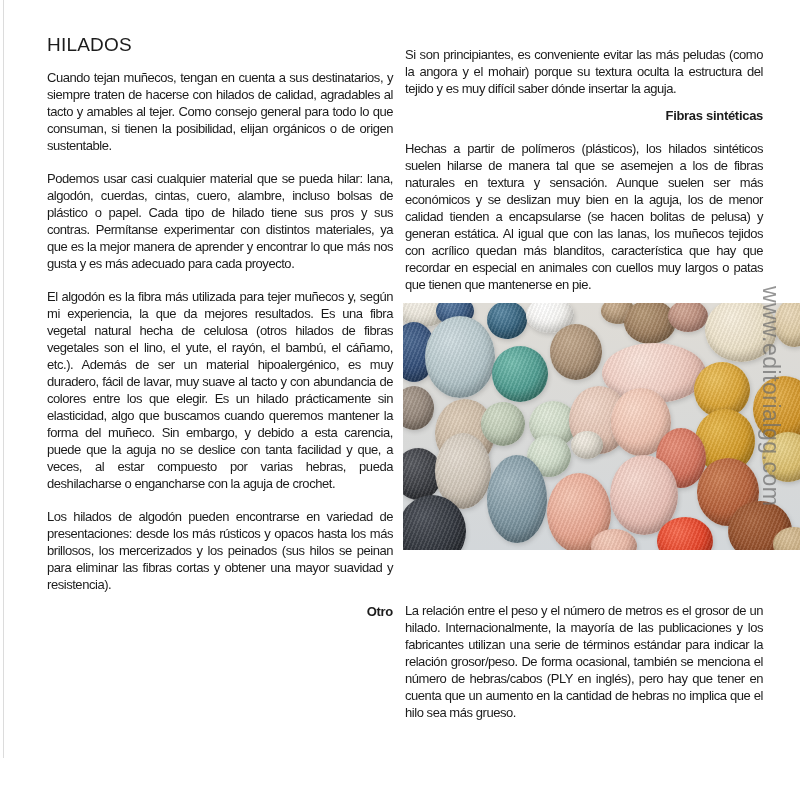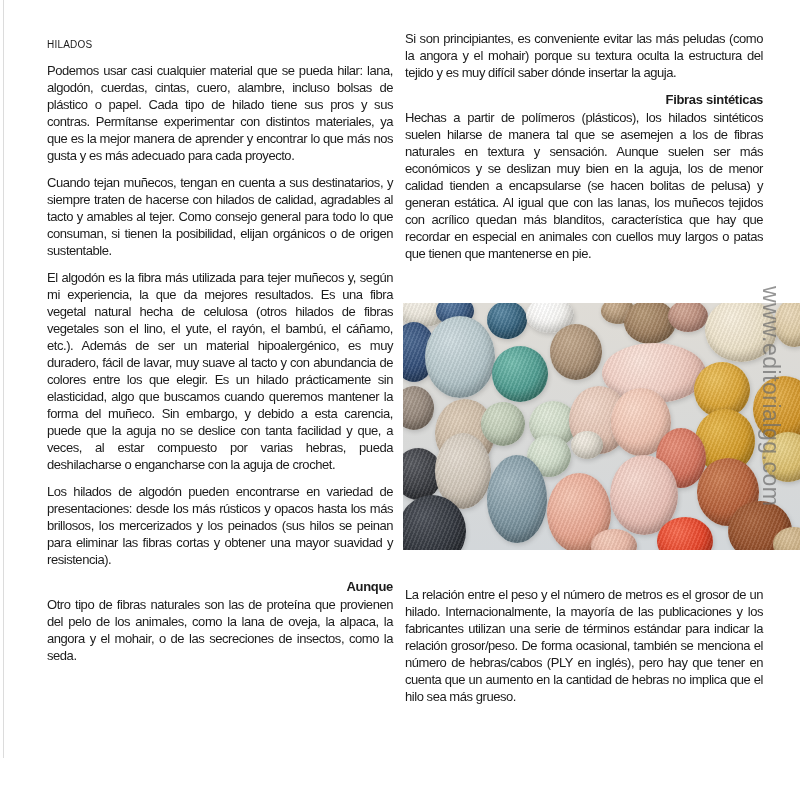--- a/index.html
+++ b/index.html
@@ -18,23 +18,23 @@
     width: 1px; height: 758px;
     background: #dcdcdc;
   }
   .col {
     position: absolute;
     font-size: 13px;
     line-height: 17px;
     letter-spacing: -0.45px;
     text-align: justify;
   }
-  .col p { margin: 0 0 10px 0; }
+  .col p { margin: 16px 0 10px 0; }
   .col h1 {
-    font-size: 10px;
+    font-size: 19px;
     font-weight: 400;
     letter-spacing: 0.2px;
     margin: 0 0 9px 0;
     text-align: left;
   }
   .col h2 {
     font-size: 13px;
     font-weight: 700;
     margin: 2px 0 1px 0;
     text-align: right;
@@ -68,26 +68,25 @@
   }
 </style>
 </head>
 <body>
 
 <div class="page">
   <div class="edge-line"></div>
 
   <main class="col col-left">
     <h1>HILADOS</h1>
+    <p>Cuando tejan muñecos, tengan en cuenta a sus destinatarios, y siempre traten de hacerse con hilados de calidad, agradables al tacto y amables al tejer. Como consejo general para todo lo que consuman, si tienen la posibilidad, elijan orgánicos o de origen sustentable.</p>
     <p>Podemos usar casi cualquier material que se pueda hilar: lana, algodón, cuerdas, cintas, cuero, alambre, incluso bolsas de plástico o papel. Cada tipo de hilado tiene sus pros y sus contras. Permítanse experimentar con distintos materiales, ya que es la mejor manera de aprender y encontrar lo que más nos gusta y es más adecuado para cada proyecto.</p>
-    <p>Cuando tejan muñecos, tengan en cuenta a sus destinatarios, y siempre traten de hacerse con hilados de calidad, agradables al tacto y amables al tejer. Como consejo general para todo lo que consuman, si tienen la posibilidad, elijan orgánicos o de origen sustentable.</p>
     <p>El algodón es la fibra más utilizada para tejer muñecos y, según mi experiencia, la que da mejores resultados. Es una fibra vegetal natural hecha de celulosa (otros hilados de fibras vegetales son el lino, el yute, el rayón, el bambú, el cáñamo, etc.). Además de ser un material hipoalergénico, es muy duradero, fácil de lavar, muy suave al tacto y con abundancia de colores entre los que elegir. Es un hilado prácticamente sin elasticidad, algo que buscamos cuando queremos mantener la forma del muñeco. Sin embargo, y debido a esta carencia, puede que la aguja no se deslice con tanta facilidad y que, a veces, al estar compuesto por varias hebras, pueda deshilacharse o engancharse con la aguja de crochet.</p>
     <p>Los hilados de algodón pueden encontrarse en variedad de presentaciones: desde los más rústicos y opacos hasta los más brillosos, los mercerizados y los peinados (sus hilos se peinan para eliminar las fibras cortas y obtener una mayor suavidad y resistencia).</p>
-    <h2>Aunque</h2>
-    <p>Otro tipo de fibras naturales son las de proteína que provienen del pelo de los animales, como la lana de oveja, la alpaca, la angora y el mohair, o de las secreciones de insectos, como la seda.</p>
+    <h2>Otro</h2>
   </main>
 
   <section class="col col-right-top">
     <p>Si son principiantes, es conveniente evitar las más peludas (como la angora y el mohair) porque su textura oculta la estructura del tejido y es muy difícil saber dónde insertar la aguja.</p>
     <h2>Fibras sintéticas</h2>
     <p>Hechas a partir de polímeros (plásticos), los hilados sintéticos suelen hilarse de manera tal que se asemejen a los de fibras naturales en textura y sensación. Aunque suelen ser más económicos y se deslizan muy bien en la aguja, los de menor calidad tienden a encapsularse (se hacen bolitas de pelusa) y generan estática. Al igual que con las lanas, los muñecos tejidos con acrílico quedan más blanditos, característica que hay que recordar en especial en animales con cuellos muy largos o patas que tienen que mantenerse en pie.</p>
   </section>
 
   <figure class="photo" id="yarn-photo" aria-label="Ovillos de hilados de distintos colores" style="background: linear-gradient(rgb(223, 220, 214), rgb(211, 215, 218));">
       <div class="ball" style="left: -6px; top: -12px; width: 52px; height: 36px; background: repeating-linear-gradient(112deg, rgba(255, 255, 255, 0.1) 0px, rgba(255, 255, 255, 0.1) 1.5px, rgba(0, 0, 0, 0.05) 1.5px, rgba(0, 0, 0, 0.05) 3.5px), radial-gradient(circle at 36% 30%, rgb(243, 239, 230) 0%, rgb(231, 226, 214) 52%, rgb(207, 201, 185) 96%);"></div>

